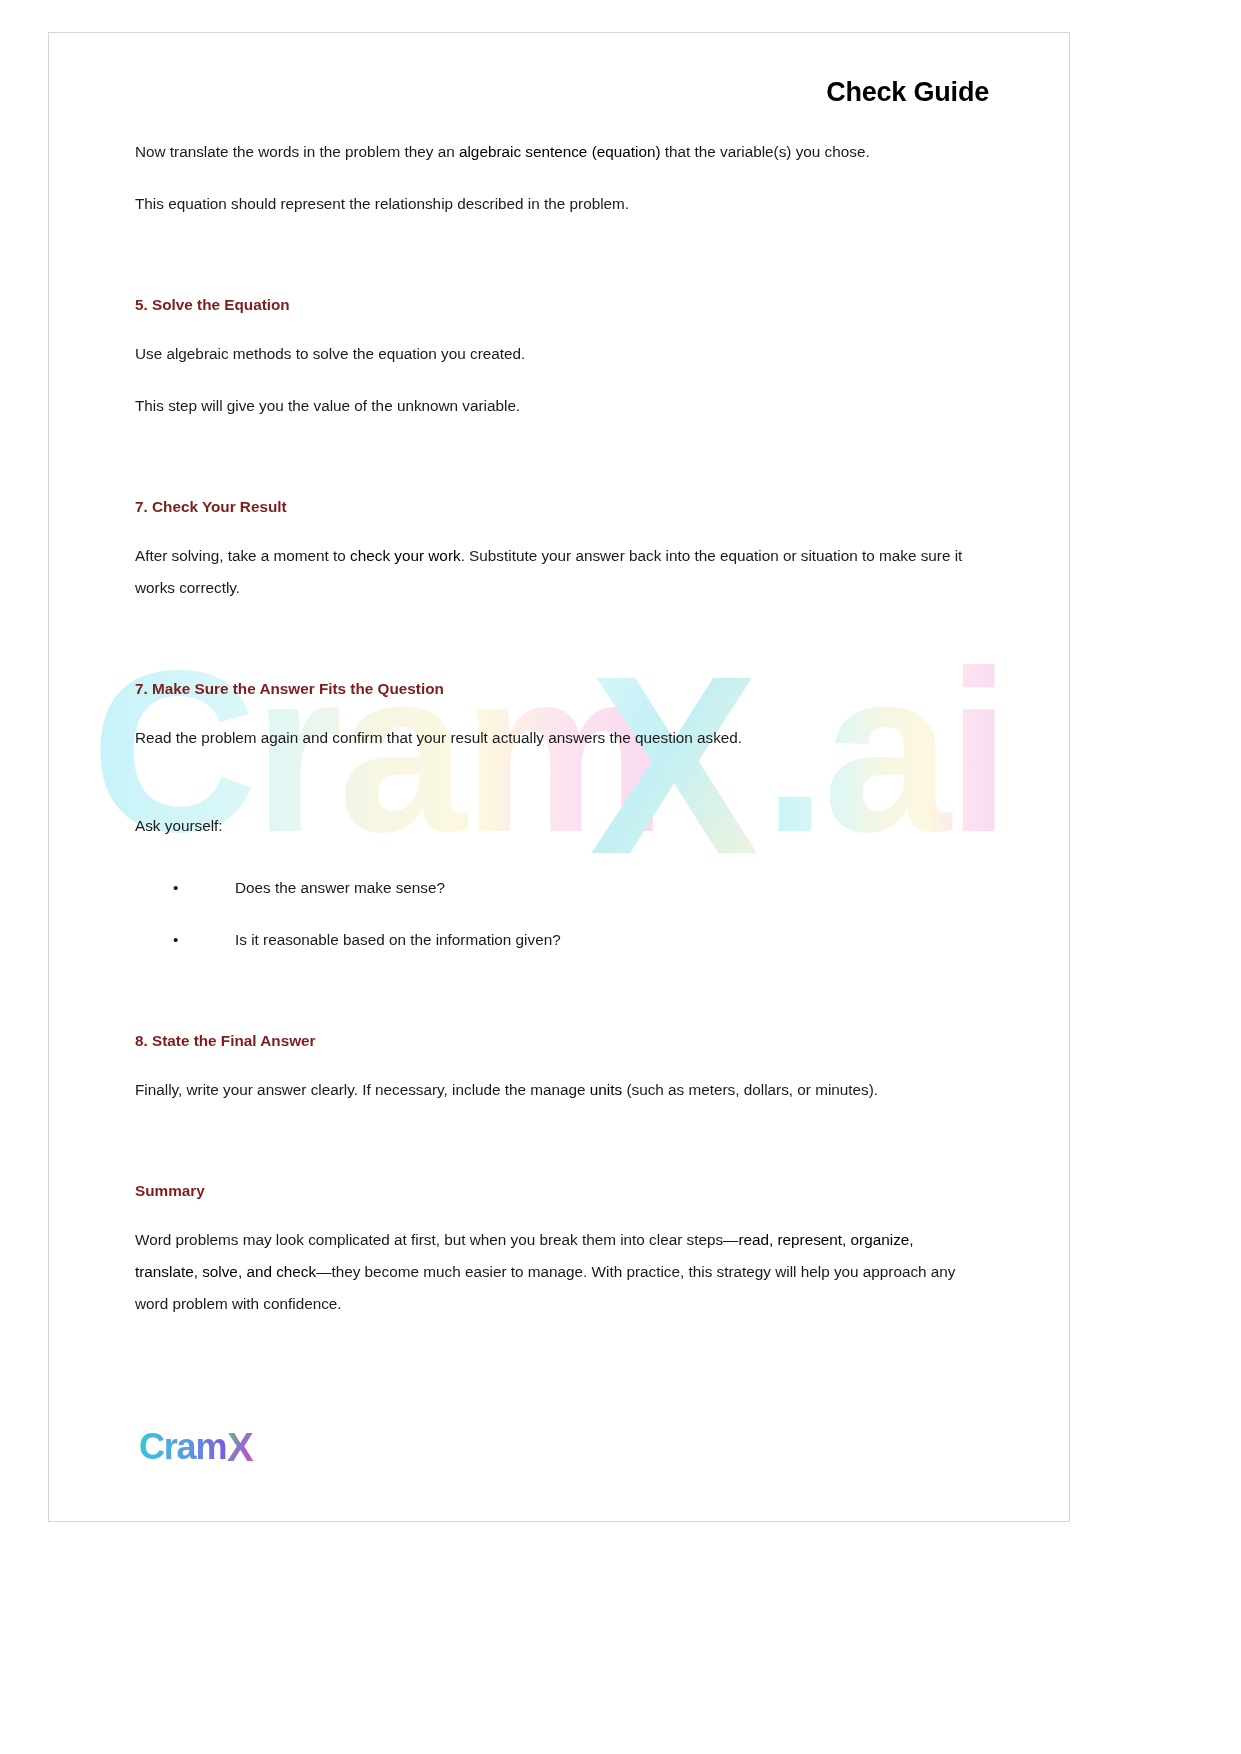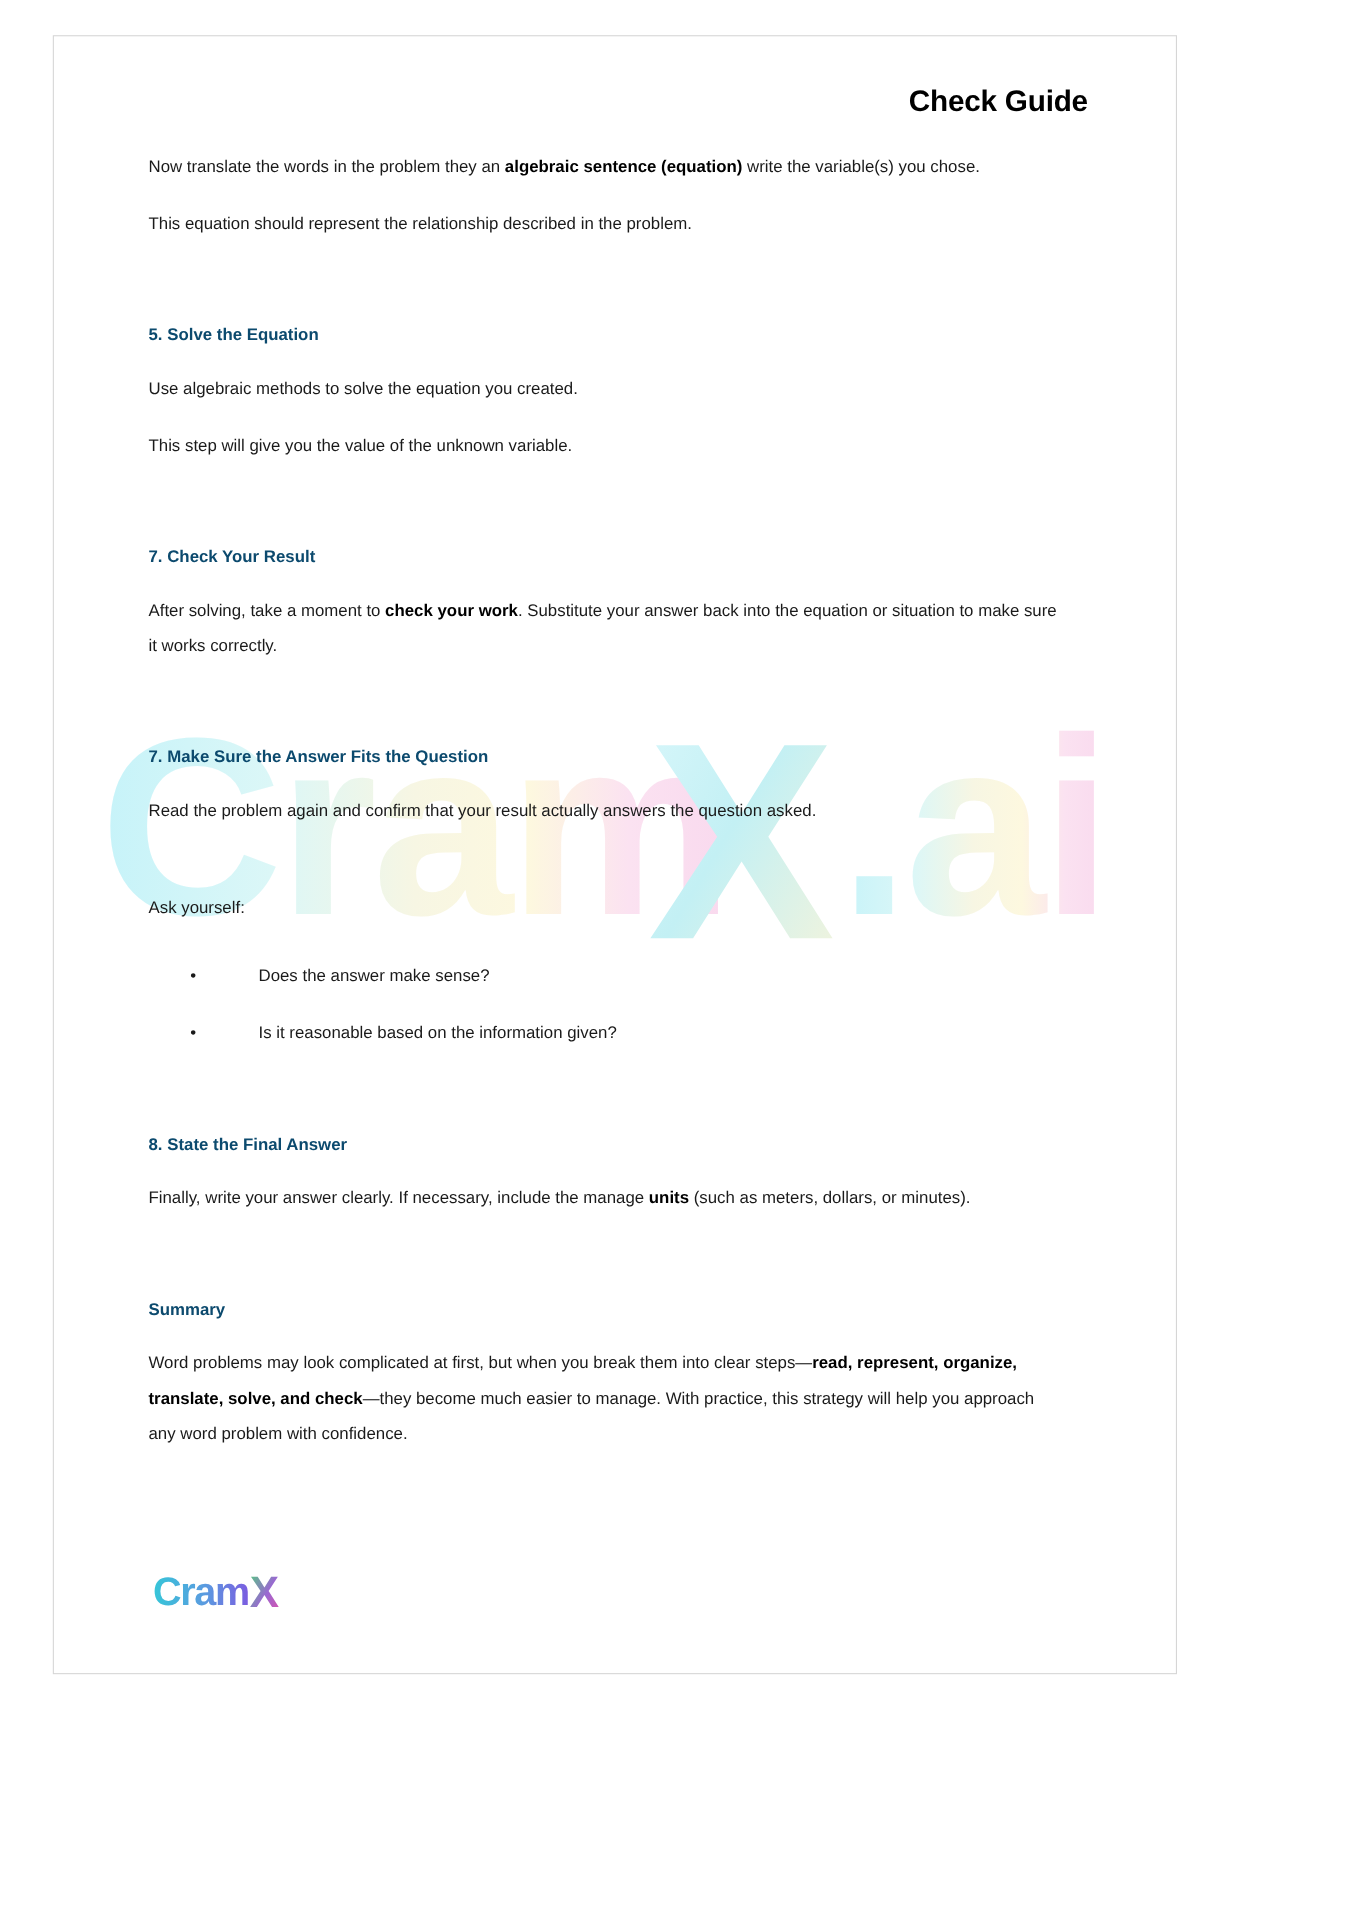--- a/index.html
+++ b/index.html
@@ -45,21 +45,21 @@
     line-height: 32px;
     color: #1a1a1a;
     margin: 0 0 20px 0;
     max-width: 830px;
     text-align: left;
   }
   p.para.tight { margin-bottom: 12px; }
   h2.section-heading {
     font-size: 15.3px;
     font-weight: bold;
-    color: #0c4a6e;
+    color: #7f1d1d;
     margin: 0 0 22px 0;
     line-height: 22px;
   }
   .spacer-lg { height: 54px; }
   .spacer-md { height: 36px; }
   .spacer-sm { height: 18px; }
   ul.bullets {
     list-style: none;
     margin: 0 0 0 0;
     padding: 0;
@@ -73,21 +73,21 @@
     margin-bottom: 20px;
   }
   ul.bullets li .bullet-dot {
     position: absolute;
     left: 38px;
     top: 0;
     font-size: 15.3px;
     line-height: 32px;
     color: #1a1a1a;
   }
-  b, strong { font-weight: bold; color: #000; }
+  b, strong { font-weight: normal; color: #000; }
 
   
   .watermark {
     position: absolute;
     z-index: 1;
     left: 42px;
     top: 620px;
     width: 960px;
     height: 230px;
     pointer-events: none;
@@ -133,21 +133,21 @@
         <text x="0" y="178" font-family="'Liberation Sans', sans-serif" font-size="230" font-weight="bold" letter-spacing="-4" fill="url(#wmGrad)">Cram</text>
         <text x="498" y="200" font-family="'Liberation Sans', sans-serif" font-size="255" font-weight="bold" fill="url(#wmGradX)">X</text>
         <text x="672" y="178" font-family="'Liberation Sans', sans-serif" font-size="230" font-weight="bold" letter-spacing="-4" fill="url(#wmGrad)">.ai</text>
       </svg>
     </div>
 
     <div class="content">
 
       <div class="doc-title">Check Guide</div>
 
-      <p class="para"><span>Now translate the words in the problem they an </span><b>algebraic sentence (equation)</b><span> write the variable(s) you chose.</span></p>
+      <p class="para"><span>Now translate the words in the problem they an </span><b>algebraic sentence (equation)</b><span> that the variable(s) you chose.</span></p>
 
       <p class="para">This equation should represent the relationship described in the problem.</p>
 
       <div class="spacer-lg"></div>
 
       <h2 class="section-heading">5. Solve the Equation</h2>
       <p class="para">Use algebraic methods to solve the equation you created.</p>
       <p class="para">This step will give you the value of the unknown variable.</p>
 
       <div class="spacer-lg"></div>

